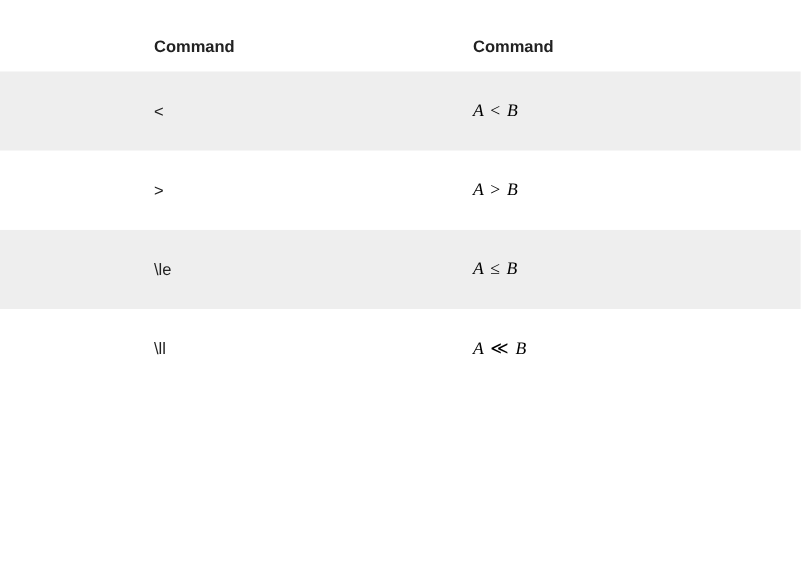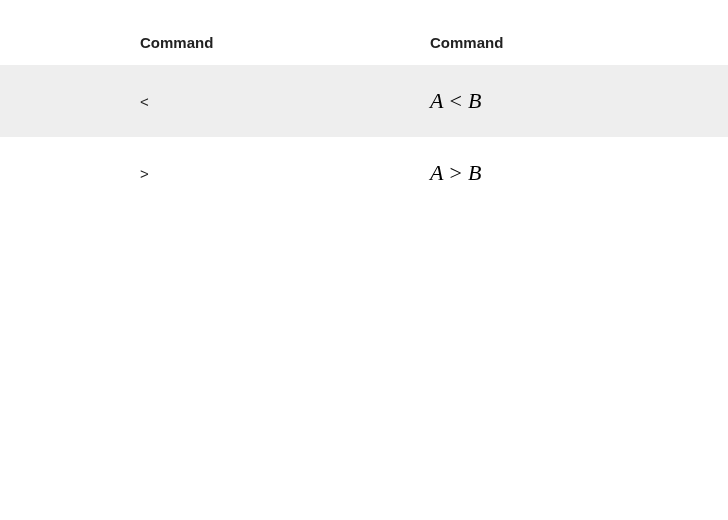--- a/index.html
+++ b/index.html
@@ -46,21 +46,21 @@
       font-family: Arial, Helvetica, sans-serif;
       font-size: 15px;
       color: #222;
       padding-left: 140px;
       width: 430px;
       vertical-align: middle;
     }
     td.output-cell {
       font-family: "Times New Roman", Times, serif;
       font-style: italic;
-      font-size: 22px;
+      font-size: 16px;
       color: #000;
       vertical-align: middle;
       white-space: nowrap;
     }
     td.output-cell .rel {
       font-style: normal;
       display: inline-block;
       padding: 0 6px;
       vertical-align: baseline;
     }
@@ -82,16 +82,28 @@
         <td class="output-cell">
           <span>A</span><span class="rel">&lt;</span><span>B</span>
         </td>
       </tr>
       <tr>
         <td class="command-cell">&gt;</td>
         <td class="output-cell">
           <span>A</span><span class="rel">&gt;</span><span>B</span>
         </td>
       </tr>
+      <tr>
+        <td class="command-cell">\le</td>
+        <td class="output-cell">
+          <span>A</span><span class="rel">≤</span><span>B</span>
+        </td>
+      </tr>
+      <tr>
+        <td class="command-cell">\ll</td>
+        <td class="output-cell">
+          <span>A</span><span class="rel">≪</span><span>B</span>
+        </td>
+      </tr>
     </tbody>
   </table>
 
 </div>
 
 </body></html>

